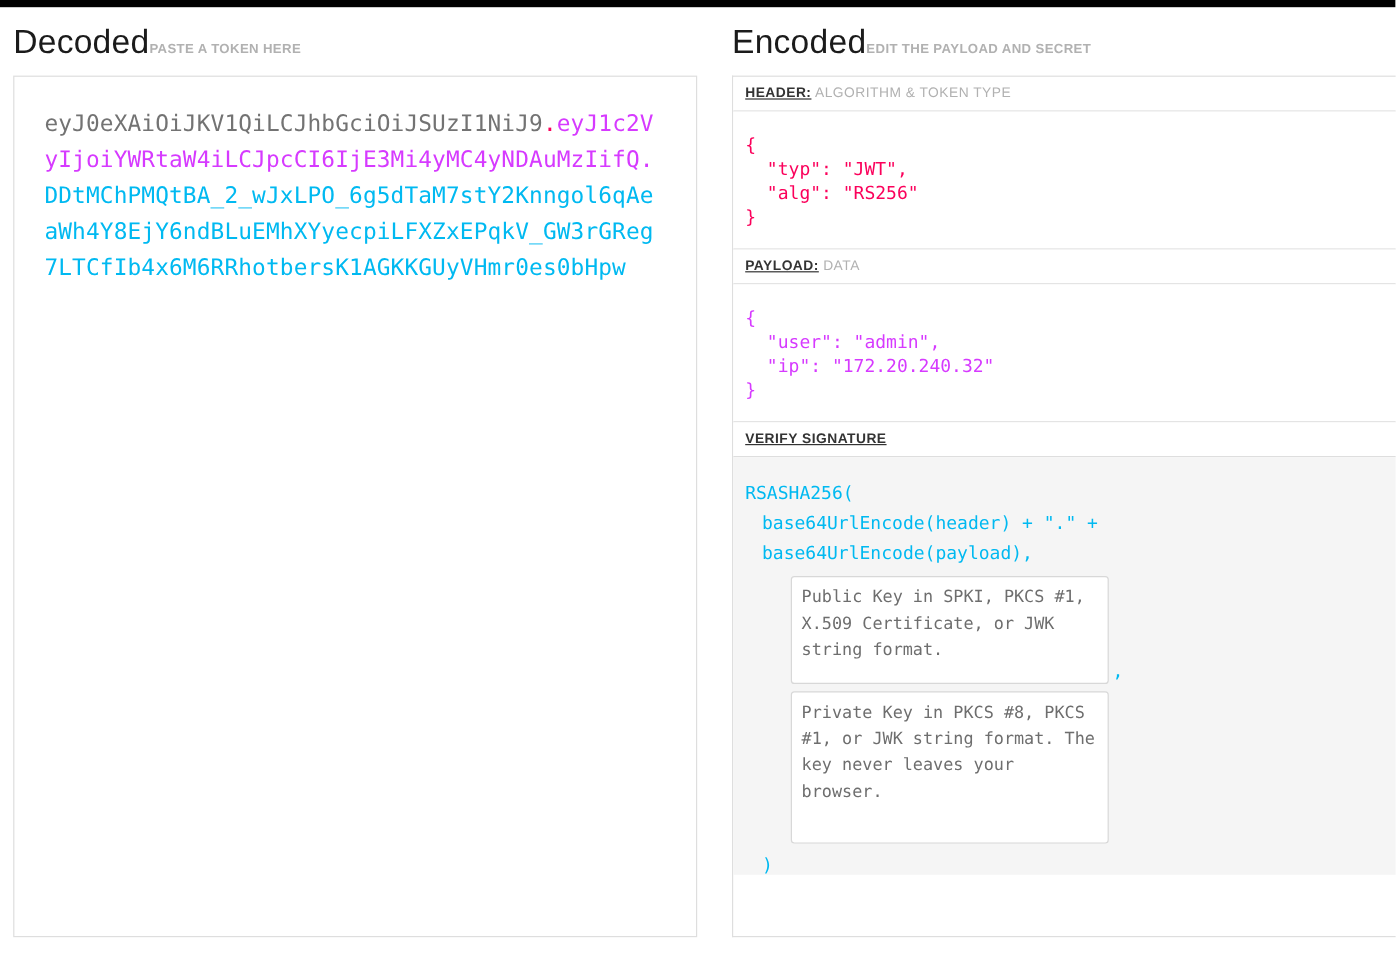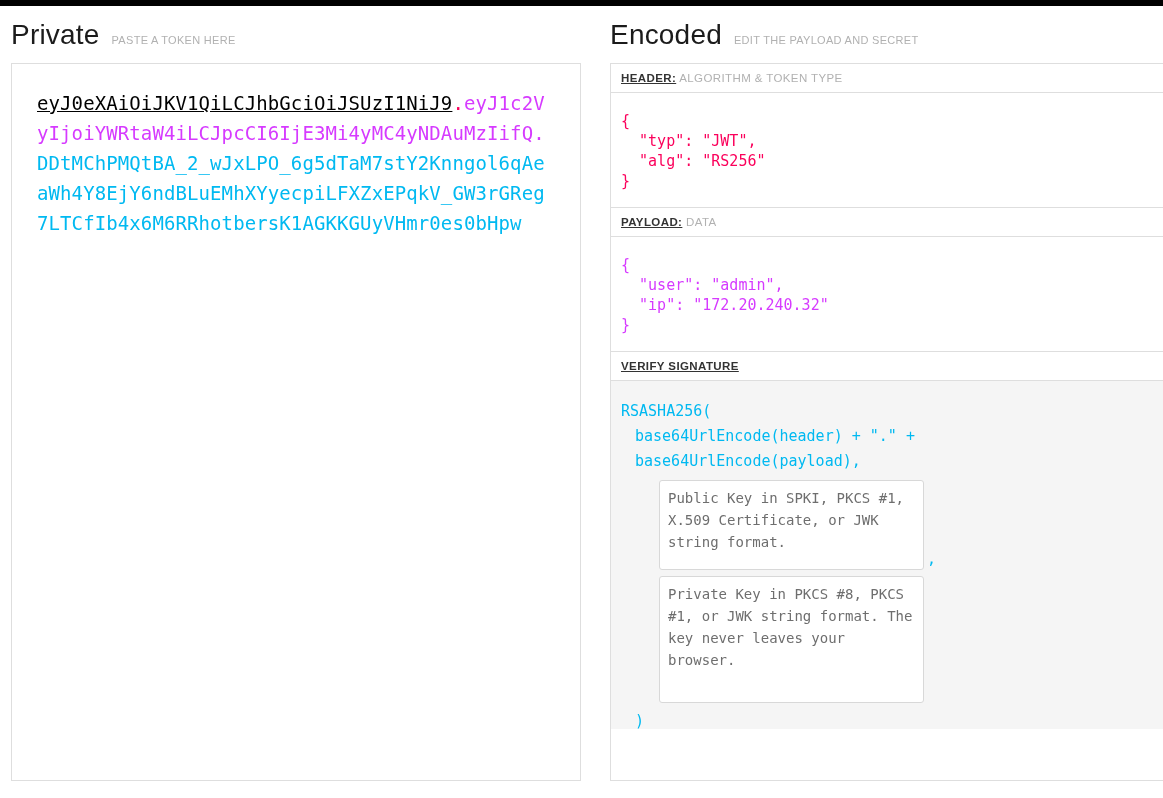--- a/index.html
+++ b/index.html
@@ -55,44 +55,43 @@
     font-size: 28px;
     font-weight: 400;
     color: #1b1b1b;
     letter-spacing: 0.2px;
     line-height: 1.1;
   }
   .panel-sub {
     font-size: 11px;
     letter-spacing: 0.3px;
     color: #b1b1b1;
-    margin-left: 12px;
     text-transform: uppercase;
-    font-weight: 400;
+    font-weight: 700;
   }
 
   
   #token-card {
     border: 1px solid #dedede;
     background: #ffffff;
     height: 718px;
     box-sizing: border-box;
     padding: 24px 24px 24px 25px;
     overflow: hidden;
   }
   #token-text {
     font-family: "DejaVu Sans Mono", "Liberation Mono", monospace;
     font-size: 19px;
     line-height: 30px;
     word-break: break-all;
     white-space: pre-wrap;
     margin: 0;
     letter-spacing: 0.1px;
   }
-  .seg-header { color: #000000; text-decoration: underline; }
+  .seg-header { color: #737373; }
   .seg-dot-1 { color: #fb015b; }
   .seg-payload { color: #d63aff; }
   .seg-dot-2 { color: #d63aff; }
   .seg-signature { color: #00b9f1; }
 
   
   #decoded-card {
     border: 1px solid #dedede;
     border-right: none;
     background: #ffffff;
@@ -182,21 +181,21 @@
 </style>
 </head>
 <body>
 
 <div id="top-bar"></div>
 
 <div id="app">
 
   <div class="panel" id="encoded-panel">
     <div class="panel-heading">
-      <span class="panel-title">Private</span>
+      <span class="panel-title">Decoded</span>
       <span class="panel-sub">PASTE A TOKEN HERE</span>
     </div>
 
     <div id="token-card">
       <div id="token-text"><span class="seg-header">eyJ0eXAiOiJKV1QiLCJhbGciOiJSUzI1NiJ9</span><span class="seg-dot-1">.</span><span class="seg-payload">eyJ1c2VyIjoiYWRtaW4iLCJpcCI6IjE3Mi4yMC4yNDAuMzIifQ</span><span class="seg-dot-2">.</span><span class="seg-signature">DDtMChPMQtBA_2_wJxLPO_6g5dTaM7stY2Knngol6qAeaWh4Y8EjY6ndBLuEMhXYyecpiLFXZxEPqkV_GW3rGReg7LTCfIb4x6M6RRhotbersK1AGKKGUyVHmr0es0bHpw</span></div>
     </div>
   </div>
 
   <div class="panel" id="decoded-panel">
     <div class="panel-heading">

